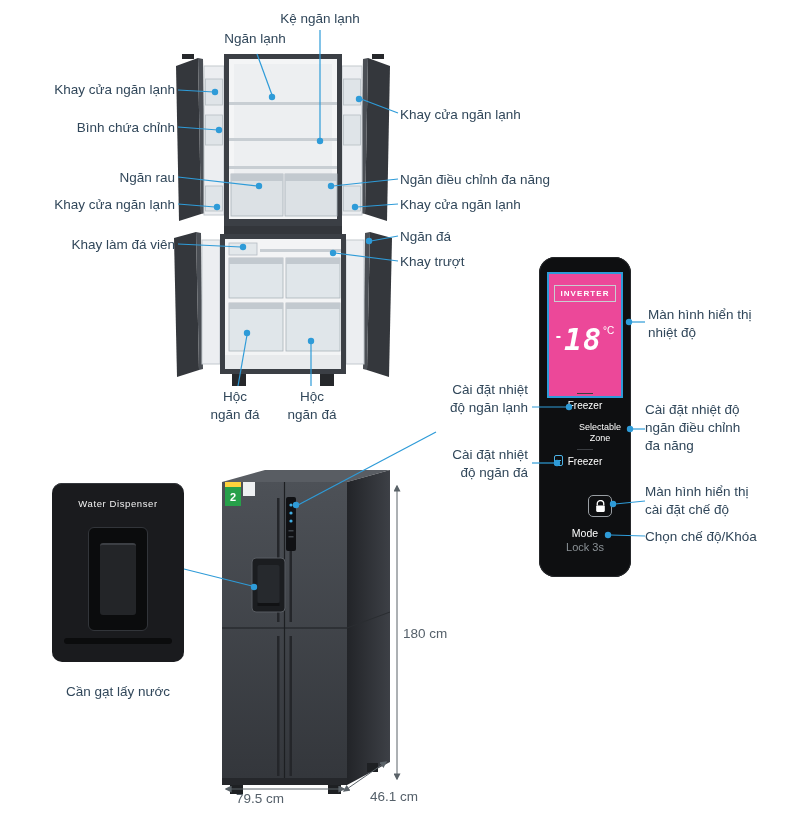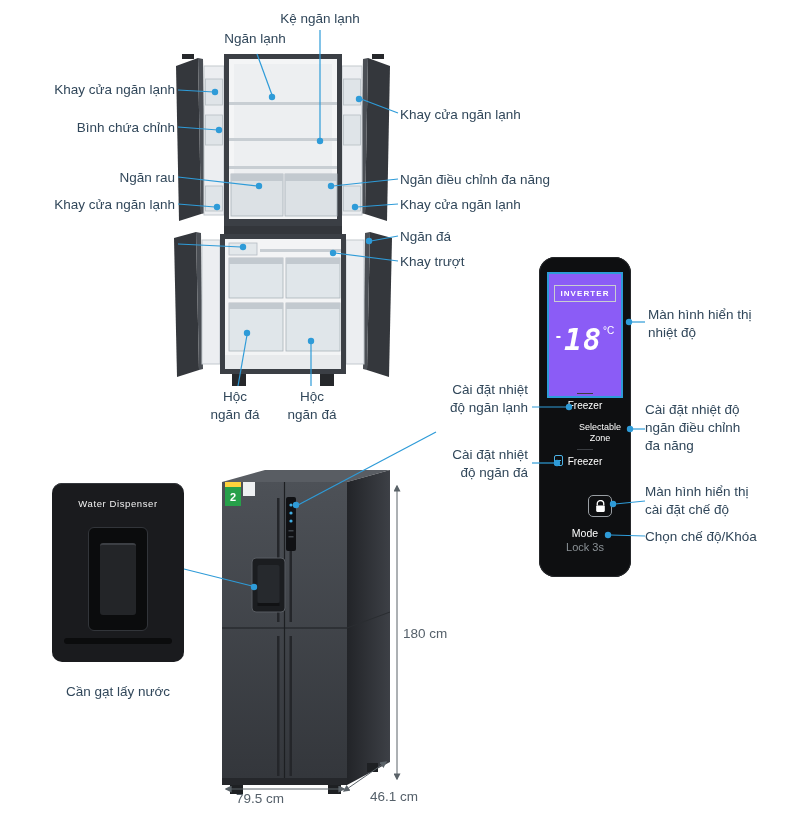--- a/index.html
+++ b/index.html
@@ -11,21 +11,21 @@
   svg.overlay{position:absolute;left:0;top:0;z-index:5;pointer-events:none;}
 
   .callout{position:absolute;z-index:6;font-size:13.5px;line-height:18px;color:#31475a;white-space:pre-line;}
   .t-right{text-align:right;}
   .t-center{text-align:center;}
   .dim{position:absolute;z-index:6;font-size:13.5px;color:#55606a;}
 
   
   .control-panel{position:absolute;left:539px;top:257px;width:92px;height:320px;background:#0e0f11;
     border-radius:16px;z-index:1;box-shadow:0 0 0 1px #26282b inset;}
-  .cp-display{position:absolute;left:8px;top:15px;width:76px;height:126px;border:2px solid #2e9bd8;background:#8b5cf6;}
+  .cp-display{position:absolute;left:8px;top:15px;width:76px;height:126px;border:2px solid #2e9bd8;background:#ec4899;}
   .cp-inverter{margin:11px auto 0;width:62px;padding:3px 0;border:1px solid #c9cdd1;color:#fff;
     font-size:8px;font-weight:bold;letter-spacing:1.1px;text-align:center;}
   .cp-temp{margin-top:20px;text-align:center;color:#fff;}
   .cp-minus{font-size:16px;font-weight:bold;vertical-align:9px;margin-right:3px;}
   .cp-value{font-family:"DejaVu Sans Mono",monospace;font-size:30px;font-weight:bold;font-style:italic;letter-spacing:1px;}
   .cp-unit{font-size:10px;vertical-align:16px;margin-left:1px;}
   .cp-label{position:absolute;left:0;width:100%;text-align:center;color:#fff;z-index:2;}
   .cp-fridge{top:143px;font-size:10px;}
   .cp-zone{top:165px;font-size:9px;line-height:11px;white-space:pre-line;margin-left:15px;}
   .cp-freezer{top:199px;font-size:10px;}
@@ -254,20 +254,21 @@
 
   <div class="callout t-center" style="left:250px;top:10px;width:140px;">Kệ ngăn lạnh</div>
   <div class="callout t-center" style="left:195px;top:30px;width:120px;">Ngăn lạnh</div>
   <div class="callout t-right" style="left:15px;top:81px;width:160px;">Khay cửa ngăn lạnh</div>
   <div class="callout t-right" style="left:15px;top:119px;width:160px;">Bình chứa chỉnh</div>
   <div class="callout" style="left:400px;top:106px;width:180px;">Khay cửa ngăn lạnh</div>
   <div class="callout t-right" style="left:15px;top:169px;width:160px;">Ngăn rau</div>
   <div class="callout" style="left:400px;top:171px;width:210px;">Ngăn điều chỉnh đa năng</div>
   <div class="callout t-right" style="left:15px;top:196px;width:160px;">Khay cửa ngăn lạnh</div>
   <div class="callout" style="left:400px;top:196px;width:180px;">Khay cửa ngăn lạnh</div>
+  <div class="callout t-right" style="left:15px;top:236px;width:160px;">Khay làm đá viên</div>
   <div class="callout" style="left:400px;top:228px;width:120px;">Ngăn đá</div>
   <div class="callout" style="left:400px;top:253px;width:120px;">Khay trượt</div>
   <div class="callout t-center" style="left:195px;top:388px;width:80px;">Hộc
 ngăn đá</div>
   <div class="callout t-center" style="left:272px;top:388px;width:80px;">Hộc
 ngăn đá</div>
   <div class="callout" style="left:648px;top:306px;width:145px;">Màn hình hiển thị
 nhiệt độ</div>
   <div class="callout t-right" style="left:408px;top:381px;width:120px;">Cài đặt nhiệt
 độ ngăn lạnh</div>

